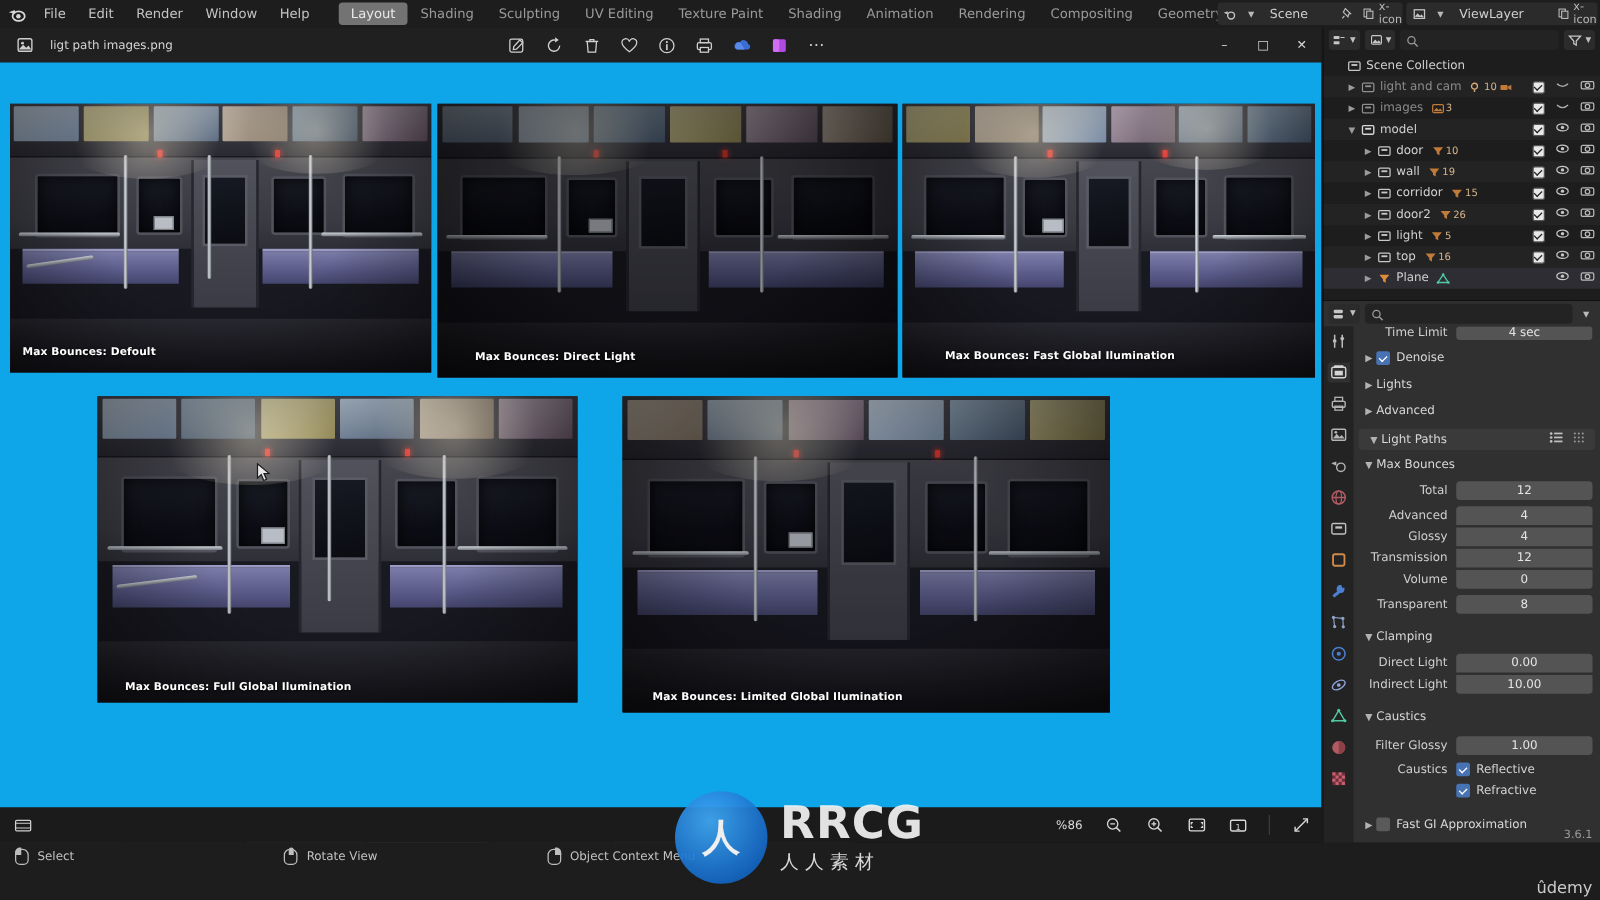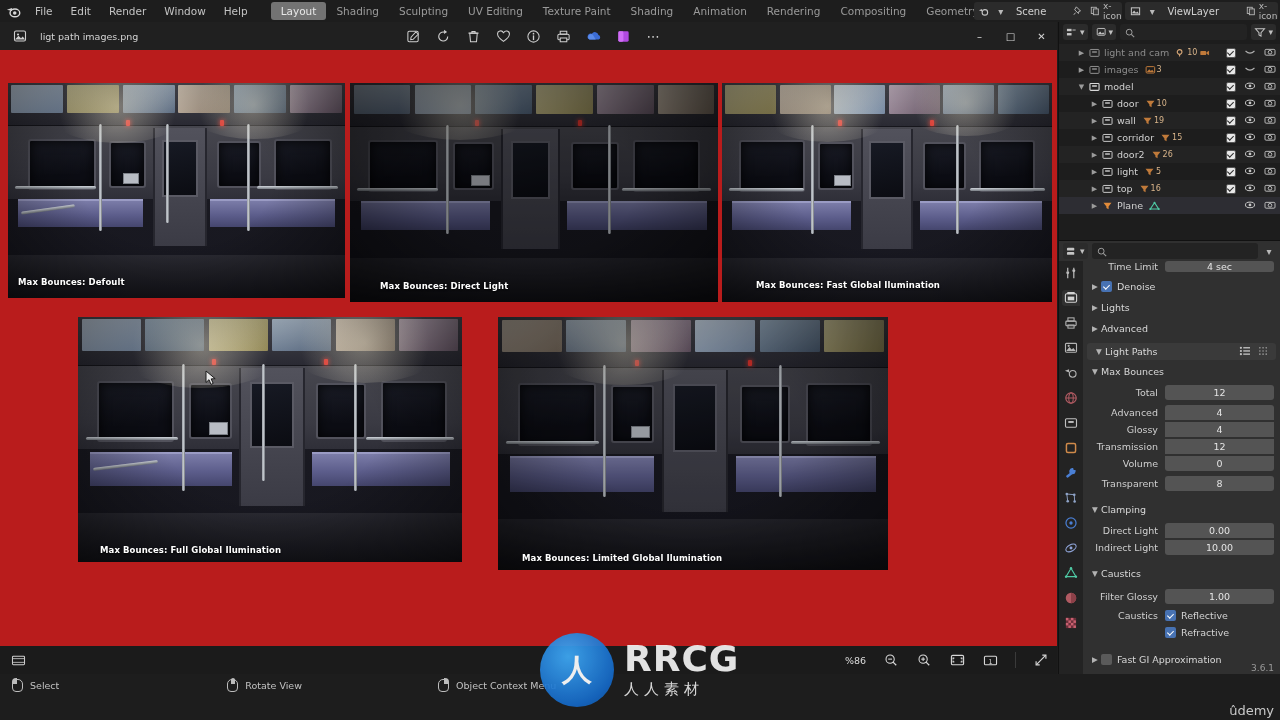--- a/index.html
+++ b/index.html
@@ -35,21 +35,21 @@
   .vt-name{ font-size:9.5px; color:#d4d4d4; }
   .vt-tools{ position:absolute; left:405px; top:0; height:28px; display:flex;
     align-items:center; gap:13px; }
   .vt-tools .ti{ width:17px; height:17px; display:flex; align-items:center; justify-content:center;
     color:#cfcfcf; }
   .wincontrols{ position:absolute; right:0; top:0; height:28px; display:flex; }
   .wc{ width:31px; height:28px; display:flex; align-items:center; justify-content:center;
     color:#d6d6d6; font-size:10px; }
 
   .viewer-canvas{ position:absolute; left:0; top:28px; width:1057px; height:596px;
-    background:#b91c1c; }
+    background:#0ea5e9; }
 
   
   .tile{ position:absolute; overflow:hidden; background:#0c0c10; }
   .tile .caption{ position:absolute; font-size:8.5px; font-weight:bold; color:#ffffff;
     letter-spacing:0.1px; text-shadow:0 1px 2px rgba(0,0,0,.9); white-space:nowrap; }
 
   
   .car{ position:absolute; inset:0;
     background:
       linear-gradient(180deg,#2c2c34 0%,#23232a 14%,#1b1b22 22%,#171720 100%); }
@@ -618,20 +618,30 @@
     <div class="ol-btn">
       <svg width="12" height="11" viewBox="0 0 13 12">
           <path d="M1.6 2 H11.4 L7.6 6.3 V10 L5.4 8.6 V6.3 Z" fill="none" stroke="#c6c6c6" stroke-width="1.1"></path>
         </svg>
       <span>▾</span>
     </div>
   </div>
 
   <div class="ol-tree">
 
+    <div class="ol-row">
+      <span class="ol-tri"></span>
+      <span class="ol-coll-icon">
+        <svg width="11" height="10" viewBox="0 0 12 11">
+            <rect x="1" y="1.6" width="10" height="7.6" rx="1" fill="none" stroke="#c8c8c8" stroke-width="1.1"></rect>
+            <rect x="3.4" y="3.6" width="5.2" height="1.6" fill="#c8c8c8"></rect>
+          </svg>
+      </span>
+      <span class="ol-label">Scene Collection</span>
+    </div>
 
     <div class="ol-row alt" style="padding-left:17px">
       <span class="ol-tri">▶</span>
       <span class="ol-coll-icon">
           <svg width="11" height="10" viewBox="0 0 12 11">
             <rect x="1" y="1.6" width="10" height="7.6" rx="1" fill="none" stroke="#8f8f8f" stroke-width="1.1"></rect>
             <rect x="3.4" y="3.6" width="5.2" height="1.6" fill="#8f8f8f"></rect>
           </svg>
         </span>
       <span class="ol-label dim">light and cam</span>

